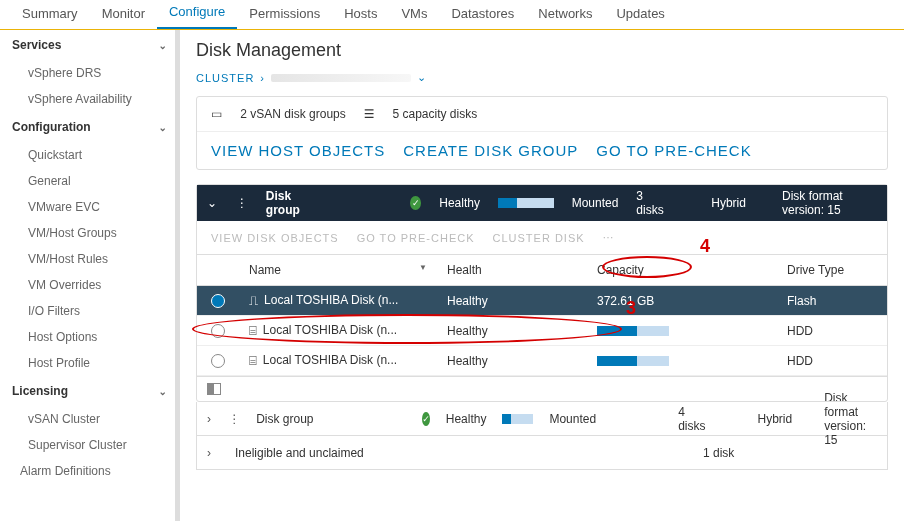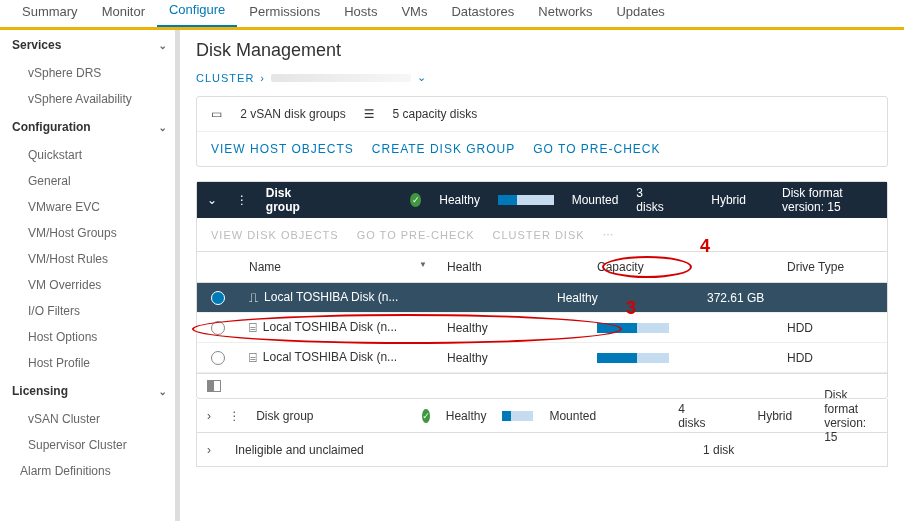--- a/index.html
+++ b/index.html
@@ -1,34 +1,34 @@
 <!DOCTYPE html>
 <html><head>
 <meta charset="utf-8">
 <style>
 * { box-sizing: border-box; margin: 0; padding: 0; font-family: -apple-system, BlinkMacSystemFont, "Segoe UI", Arial, sans-serif; }
 body { background: #fff; font-size: 12px; color: #333; width: 904px; height: 521px; overflow: hidden; }
-.top-tabs { display: flex; border-bottom: 3px solid #eab308; padding: 0 10px; height: 30px; align-items: flex-end; }
+.top-tabs { display: flex; border-bottom: 1px solid #eab308; padding: 0 10px; height: 30px; align-items: flex-end; }
 .top-tab { padding: 8px 12px; color: #555; cursor: pointer; font-size: 13px; }
 .top-tab.active { color: #0079b8; border-bottom: 2px solid #0079b8; }
 .main-layout { display: flex; height: calc(100% - 30px); }
 .sidebar { width: 180px; border-right: 1px solid #ddd; overflow-y: auto; position: relative; }
 .sidebar::after { content: ""; position: absolute; right: 0; top: 0; bottom: 0; width: 4px; background: #ddd; }
 .sb-section { padding: 8px 12px; font-weight: 600; color: #333; display: flex; justify-content: space-between; align-items: center; cursor: pointer; }
 .sb-item { padding: 6px 12px 6px 28px; color: #666; cursor: pointer; font-size: 12px; }
 .chev { font-size: 10px; color: #666; }
 .content { flex: 1; padding: 10px 16px; overflow-y: auto; position: relative; }
 .page-title { font-size: 18px; color: #333; margin-bottom: 10px; }
 .breadcrumb { color: #0079b8; font-size: 11px; letter-spacing: 1px; display: flex; align-items: center; gap: 6px; margin-bottom: 12px; }
 .bc-bar { width: 140px; height: 8px; background: linear-gradient(to right,#e5e5e5,#f7f7f7); border-radius:2px; }
 .bc-chev { color: #0079b8; }
 .card { border: 1px solid #ddd; border-radius: 3px; margin-bottom: 14px; }
 .card-top { padding: 10px 14px; border-bottom: 1px solid #eee; display: flex; gap: 18px; align-items: center; font-size: 12px; color: #333; }
 .card-actions { padding: 10px 14px; display: flex; gap: 18px; }
-.link-btn { color: #0079b8; font-size: 12px; letter-spacing: 1px; cursor: pointer; }
+.link-btn { color: #0079b8; font-size: 15px; letter-spacing: 1px; cursor: pointer; }
 .dg-header { background: #1b2a3b; color: #fff; height: 36px; display: flex; align-items: center; gap: 18px; padding: 0 10px; font-size: 12px; }
 .dg-chev { cursor: pointer; width: 14px; }
 .dg-dots { cursor: pointer; }
 .dg-label { font-weight: 600; }
 .health-ico { width: 14px; height: 14px; border-radius: 50%; background: #3f973f; display: inline-flex; align-items: center; justify-content: center; color: #fff; font-size: 9px; }
 .prog { width: 72px; height: 10px; background: #c5dcf0; position: relative; display: inline-block; }
 .prog > span { position: absolute; left: 0; top: 0; bottom: 0; background: #0079b8; }
 .disk-actions { padding: 10px 14px; display: flex; gap: 18px; align-items: flex-end; font-size: 11px; letter-spacing: 1px; color: #bbb; }
 .table { width: 100%; }
 .thead { display: flex; border-bottom: 1px solid #ddd; border-top: 1px solid #ddd; font-size: 12px; color: #333; background: #fff; }
@@ -169,20 +169,21 @@
                 <span class="radio"></span>
               </div>
               <div class="td col-name">
                 <span class="disk-ico">⎍</span>
                 <span>Local TOSHIBA Disk (n...</span>
               </div>
               <div class="td col-health">Healthy</div>
               <div class="td col-cap">
                 <span>372.61 GB</span>
               </div>
+              <div class="td col-drive">Flash</div>
             </div>
             <div class="row">
               <div class="td col-radio">
                 <span class="radio"></span>
               </div>
               <div class="td col-name">
                 <span class="disk-ico">⌸</span>
                 <span>Local TOSHIBA Disk (n...</span>
               </div>
               <div class="td col-health">Healthy</div>

